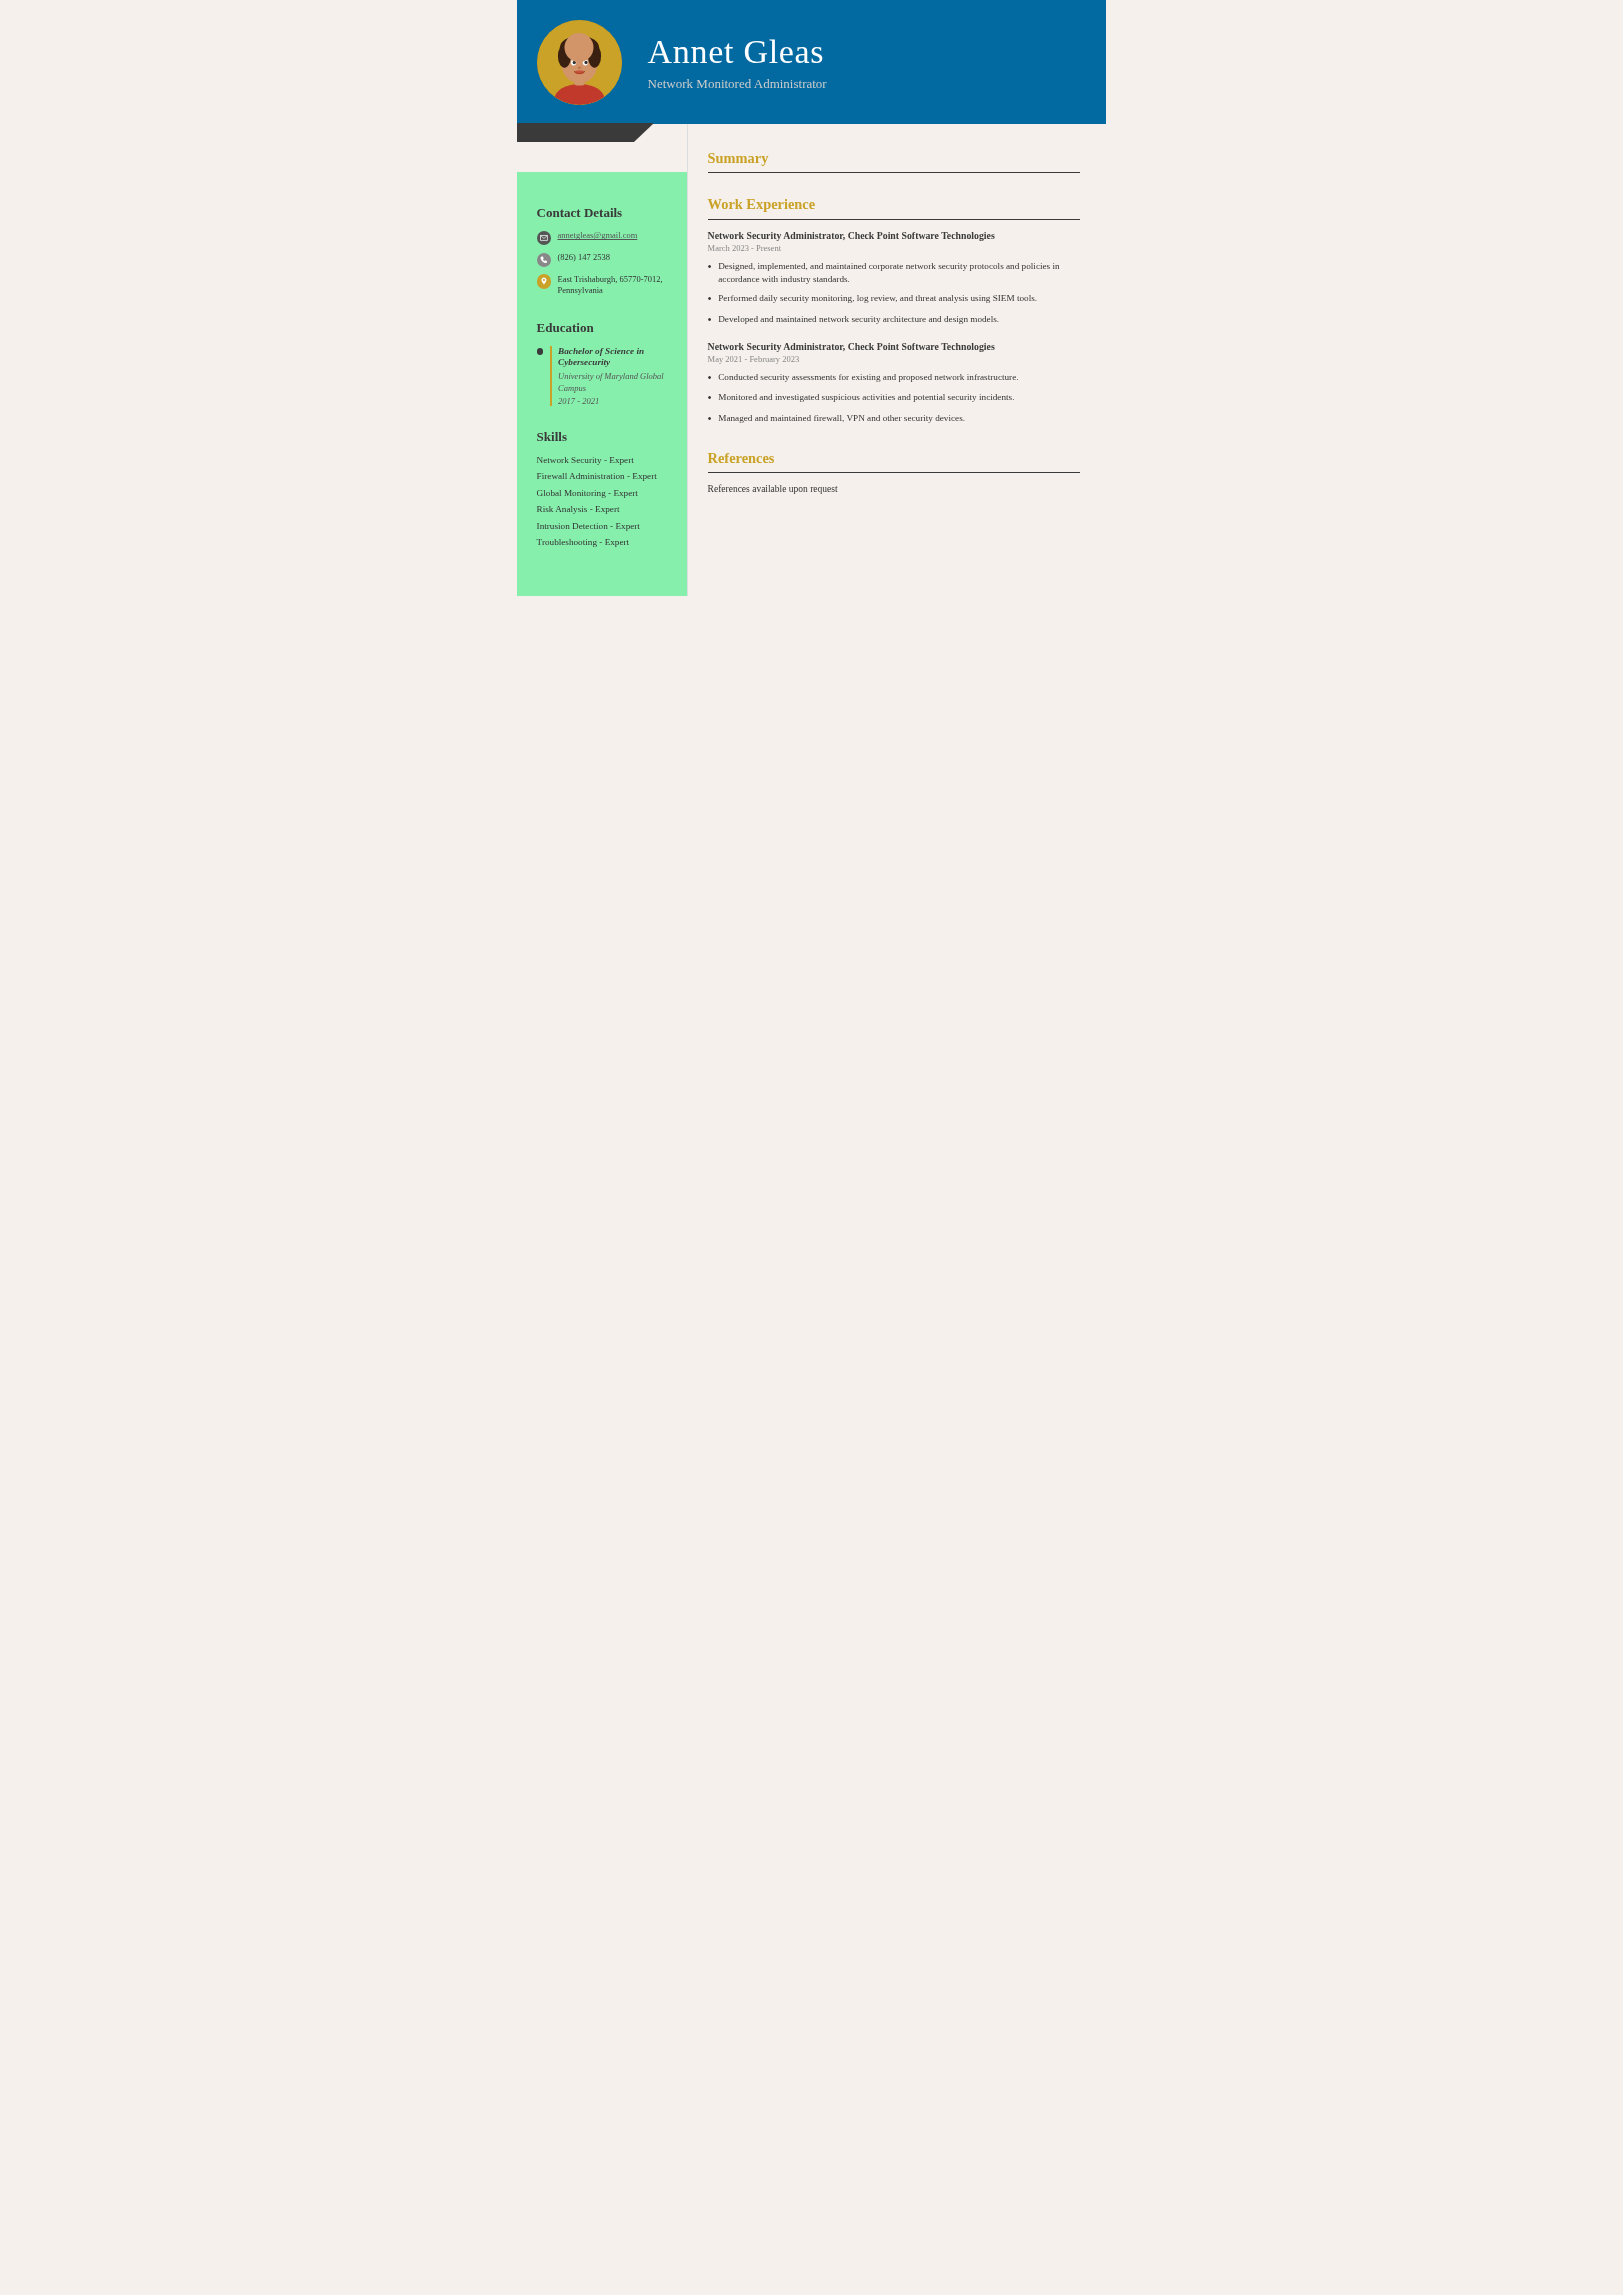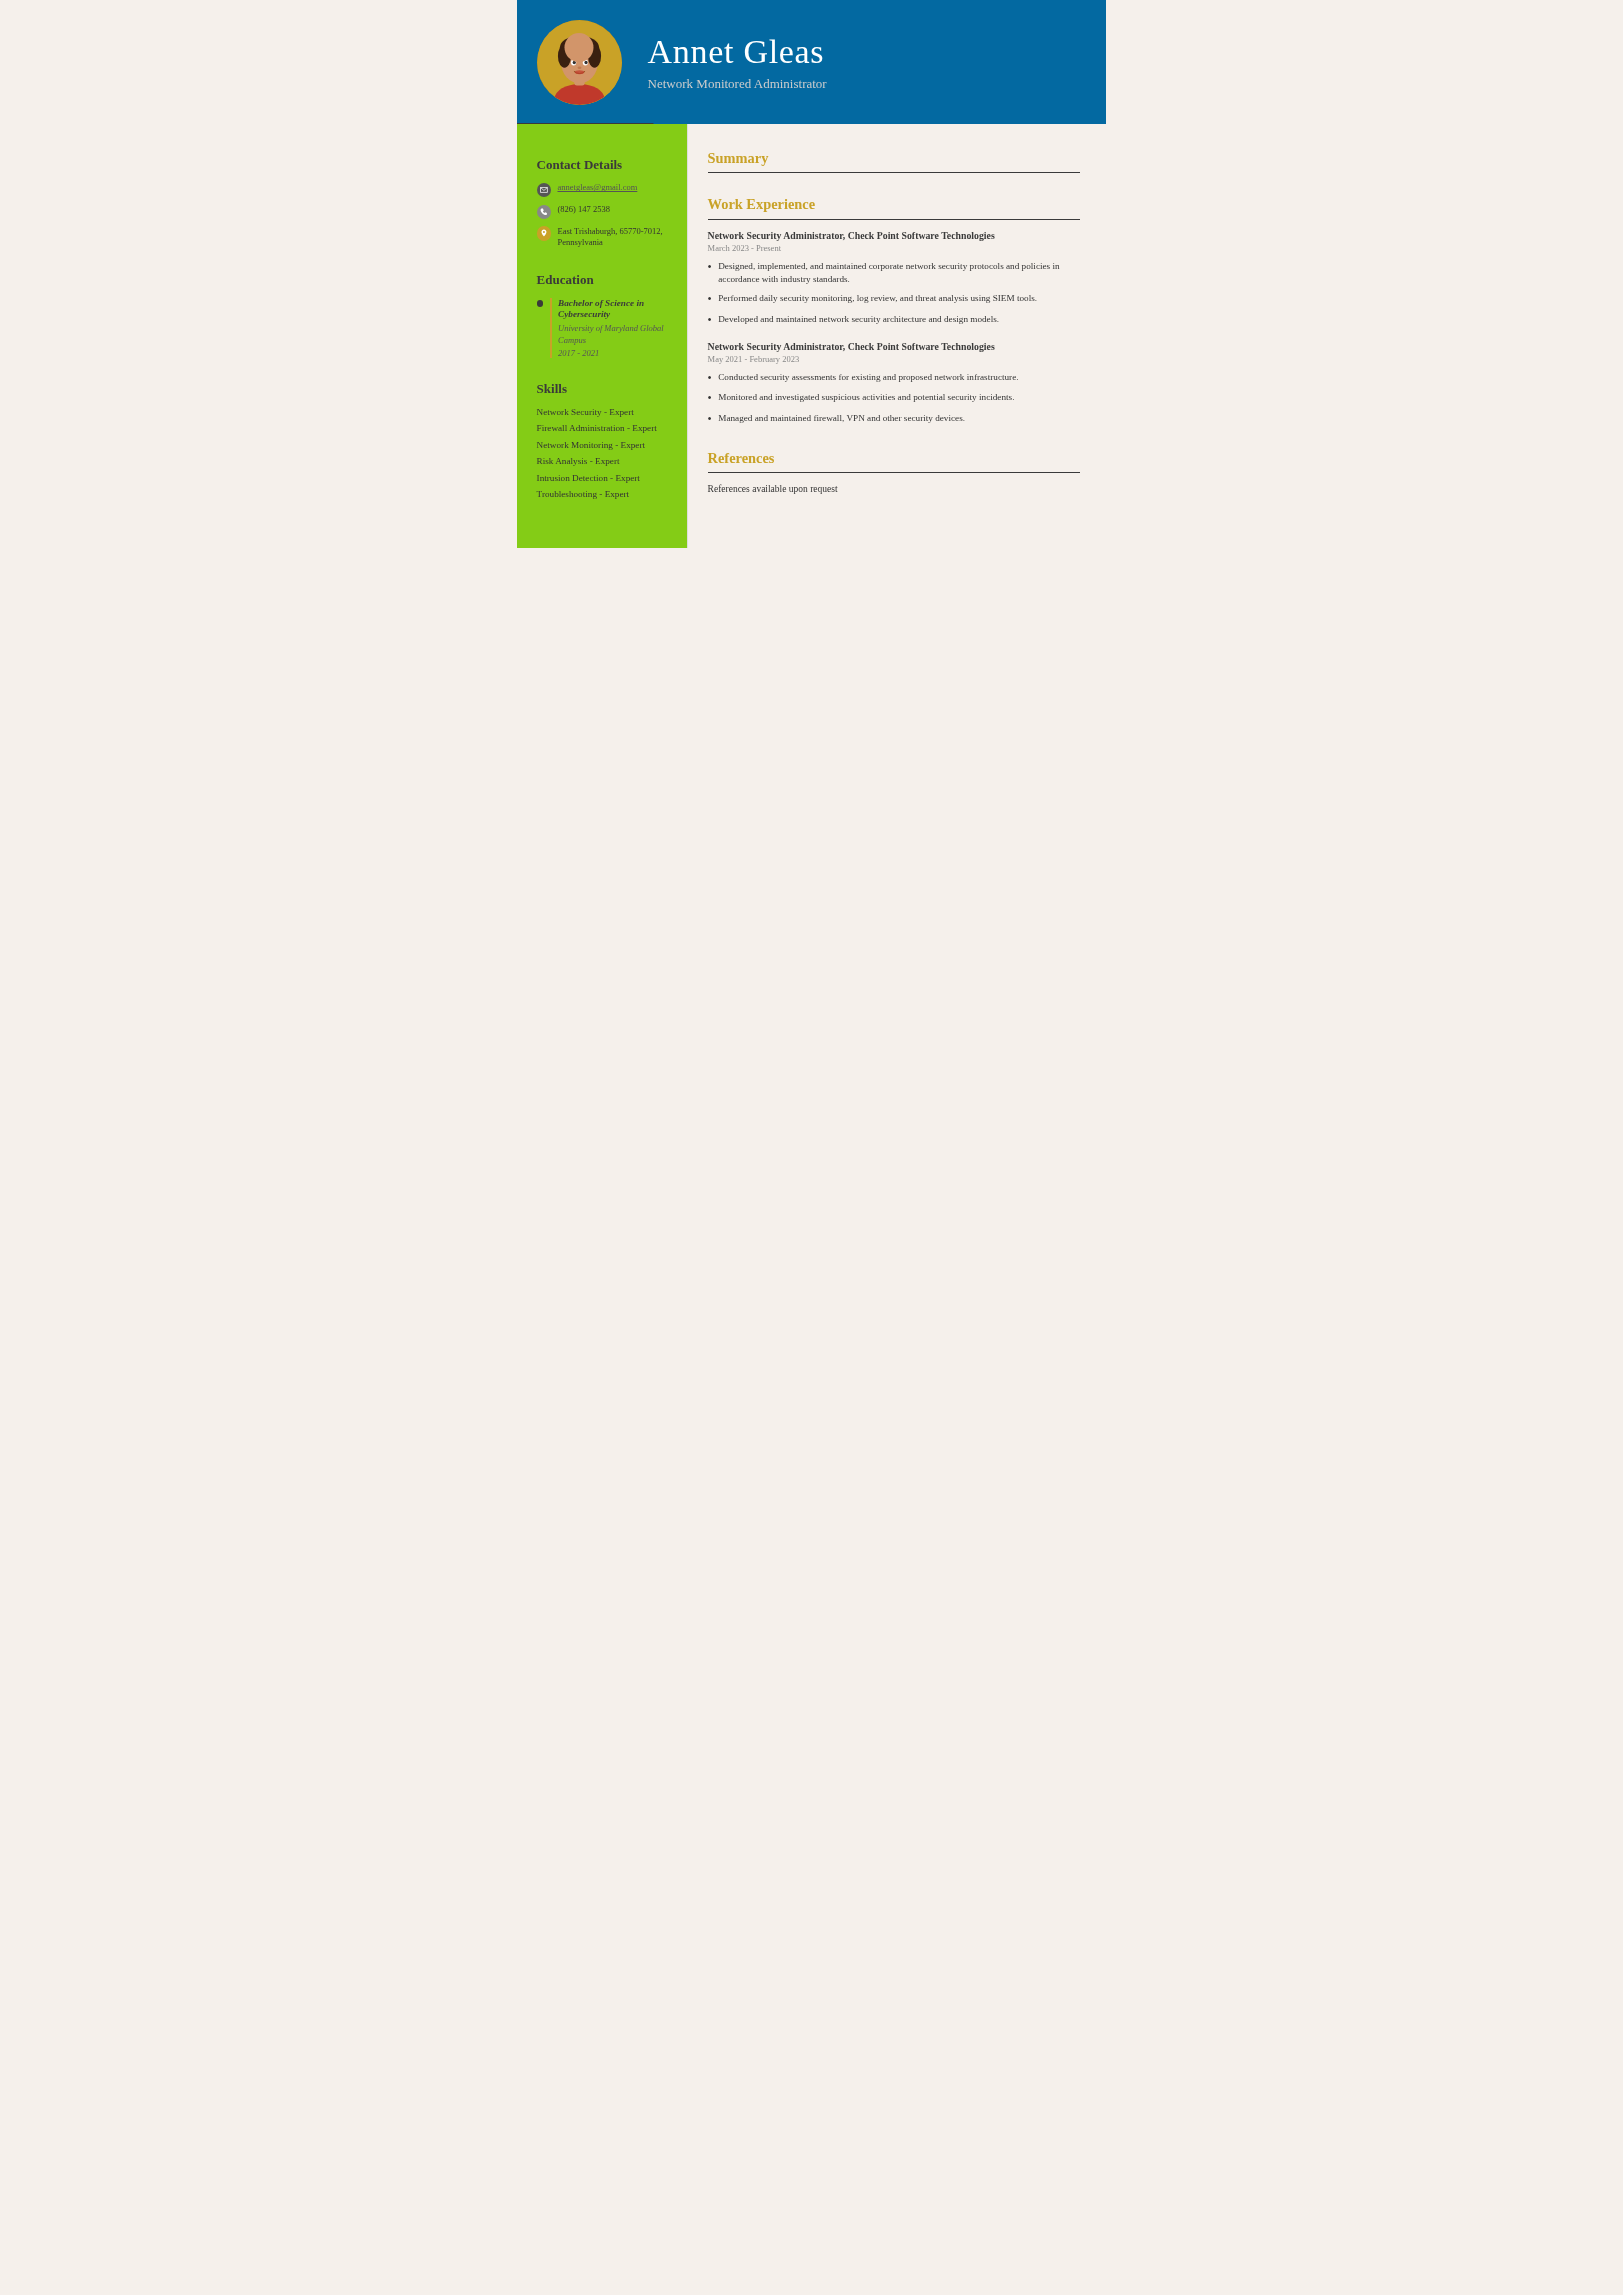--- a/index.html
+++ b/index.html
@@ -106,21 +106,22 @@
     .body {
       display: flex;
       padding: 0;
       position: relative;
     }
     
     .sidebar {
       width: 170px;
       flex-shrink: 0;
       padding: 33px 16.4px 26px 19.6px;
-      background: #84cc16;
+      background: #86efac;
+      margin-top: 48px;
     }
     .sidebar-section {
       margin-bottom: 23px;
     }
     .sidebar-section-title {
       font-size: 13px;
       font-weight: bold;
       color: #3a3a3a;
       margin-bottom: 9.2px;
       font-family: 'Georgia', serif;
@@ -362,21 +363,21 @@
             <div class="edu-school">University of Maryland Global Campus</div>
             <div class="edu-years">2017 - 2021</div>
           </div>
         </div>
       </div>
 
       <div class="sidebar-section">
         <div class="sidebar-section-title">Skills</div>
         <div class="skill-item">Network Security - Expert</div>
         <div class="skill-item">Firewall Administration - Expert</div>
-        <div class="skill-item">Network Monitoring - Expert</div>
+        <div class="skill-item">Global Monitoring - Expert</div>
         <div class="skill-item">Risk Analysis - Expert</div>
         <div class="skill-item">Intrusion Detection - Expert</div>
         <div class="skill-item">Troubleshooting - Expert</div>
       </div>
 
     </div>
 
     <div class="main">
 
       <div class="main-section">

